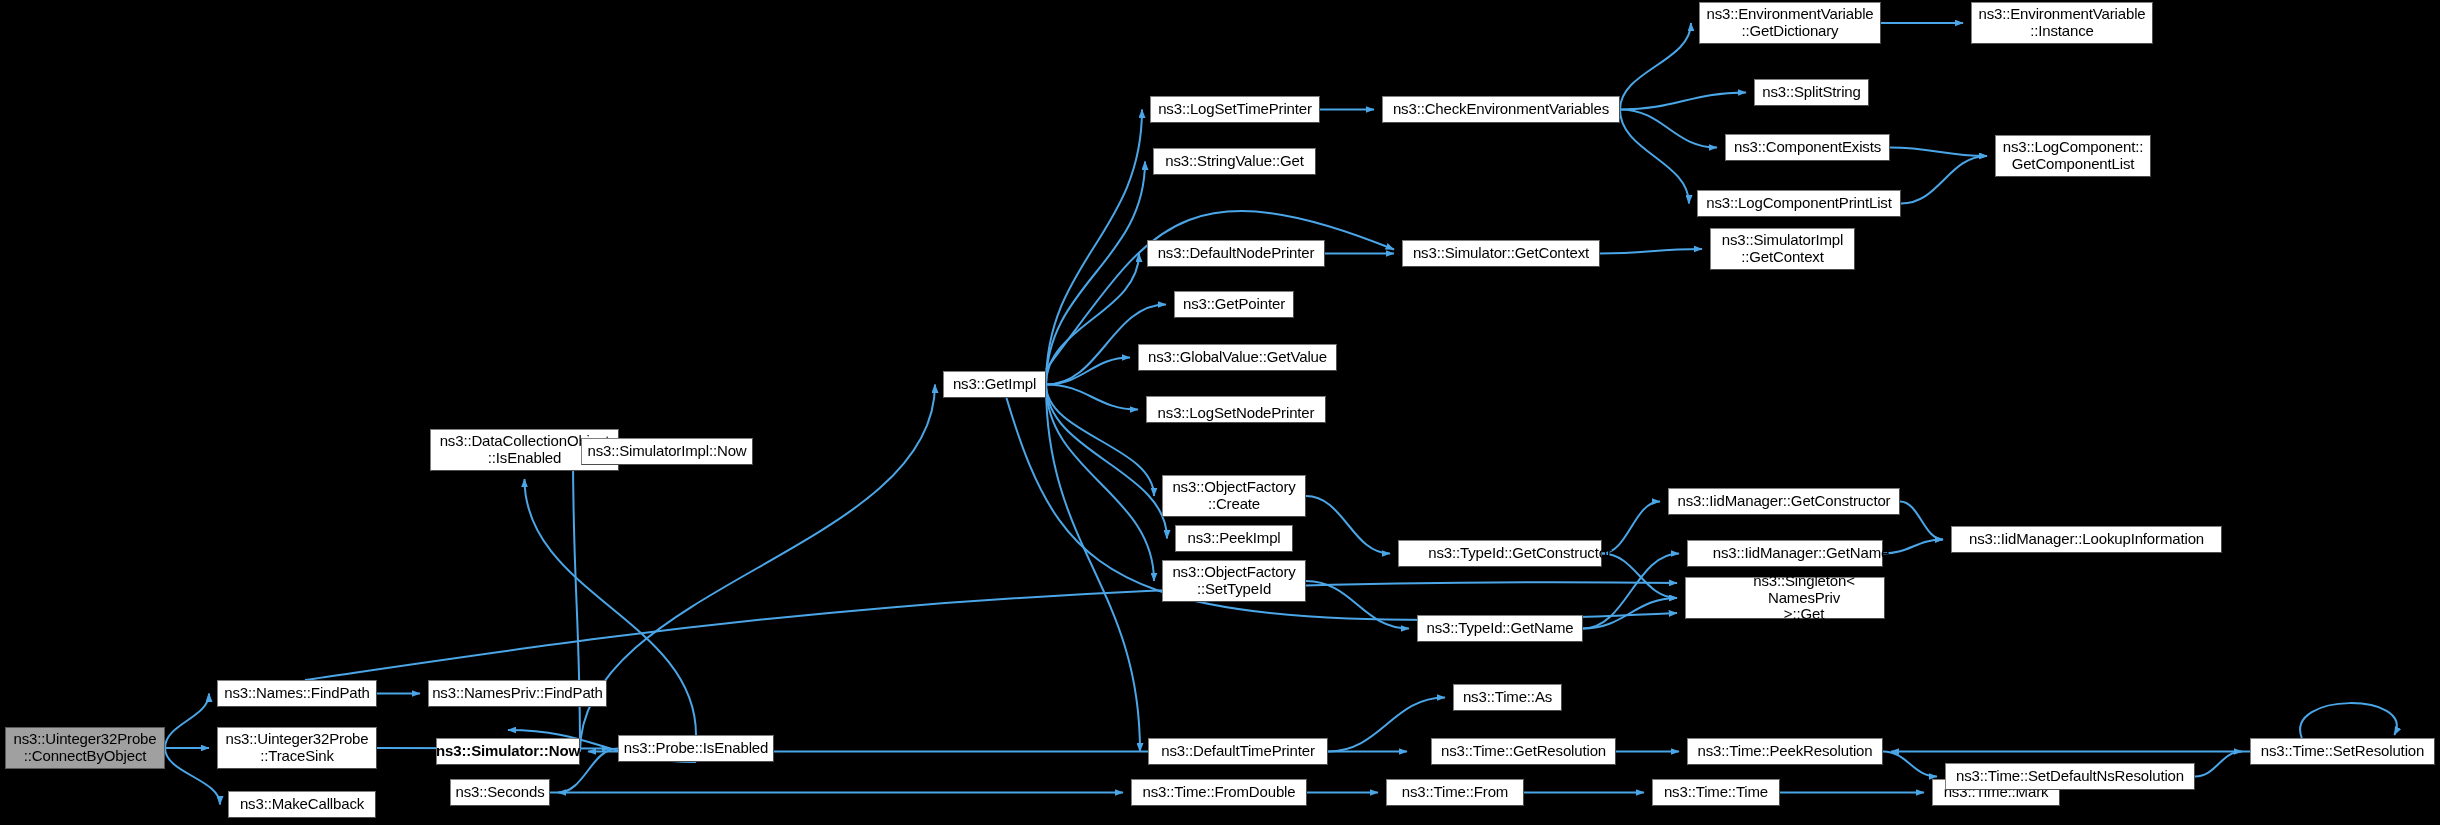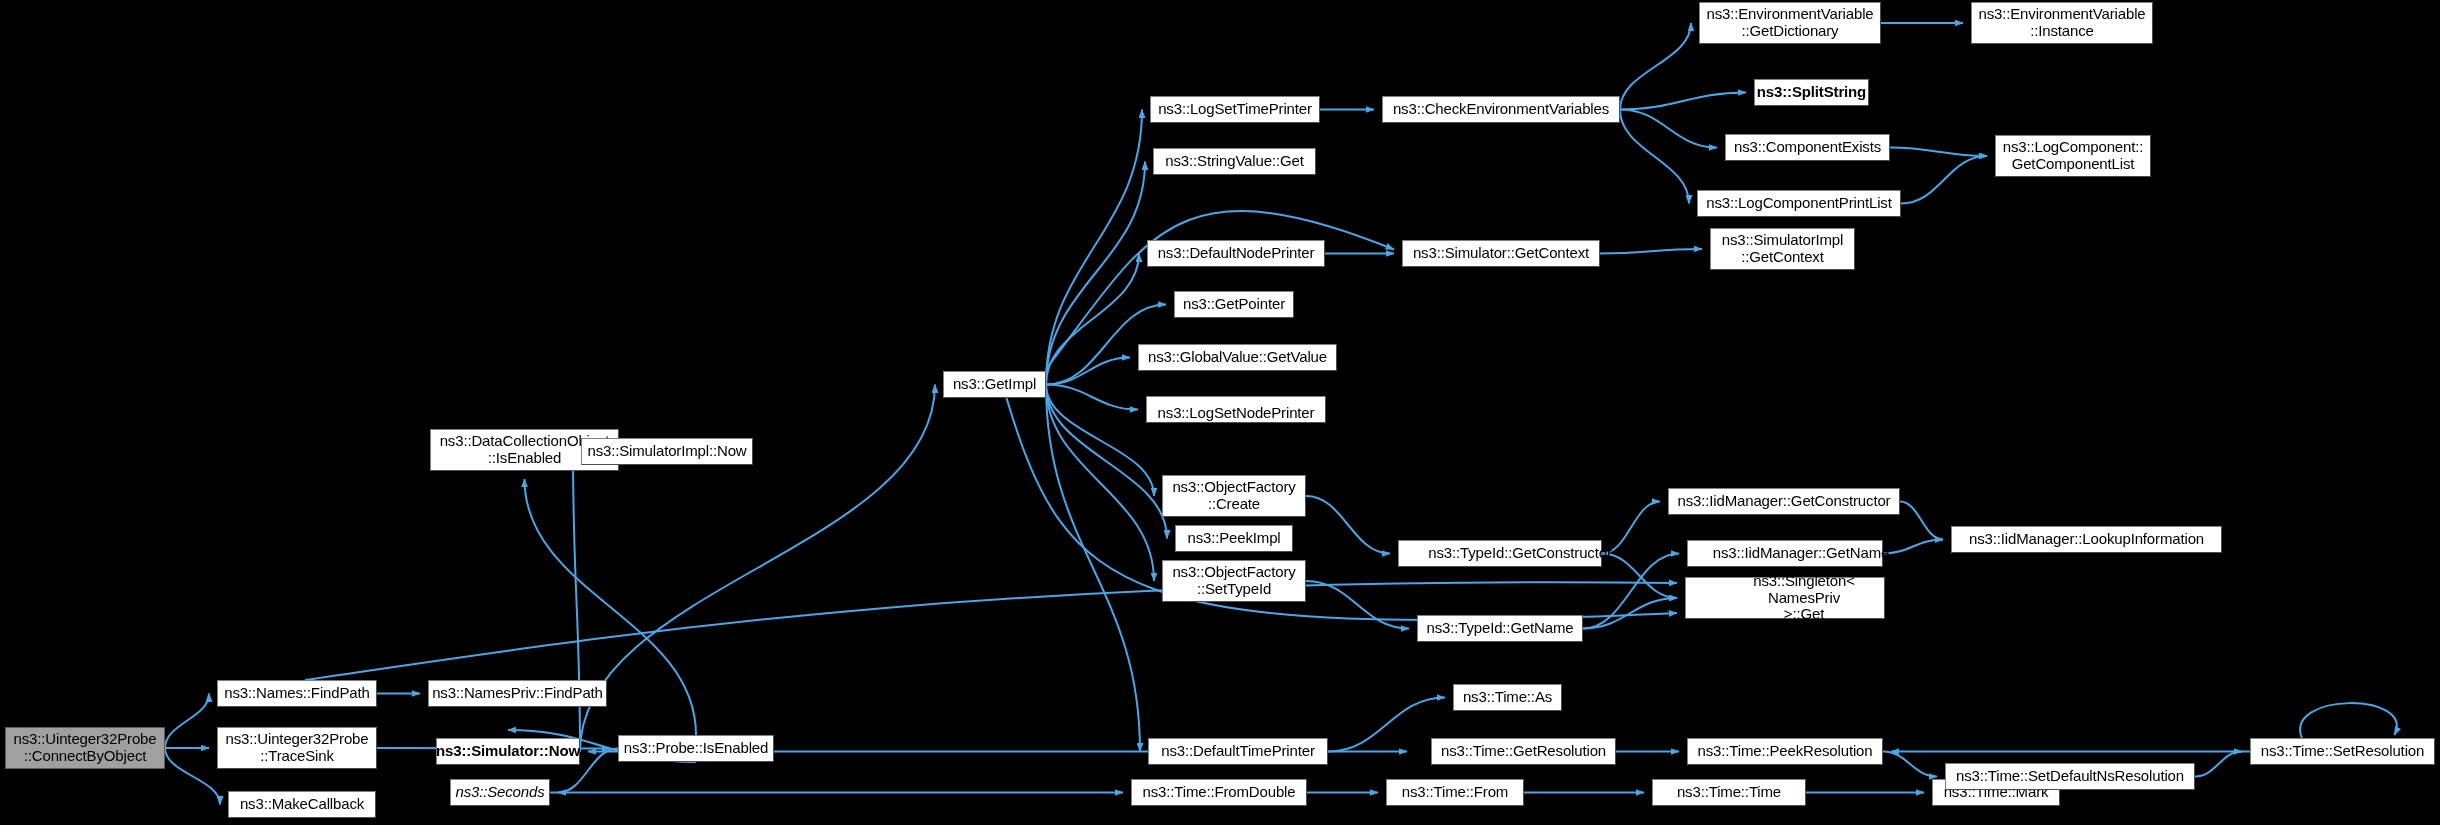--- a/index.html
+++ b/index.html
@@ -85,58 +85,58 @@
 ::ConnectByObject</span></div>
       <div class="node" style="left: 217px; top: 680px; width: 160px; height: 27px;"><span>ns3::Names::FindPath</span></div>
       <div class="node" style="left: 217px; top: 727px; width: 160px; height: 42px;"><span>ns3::Uinteger32Probe
 ::TraceSink</span></div>
       <div class="node" style="left: 228px; top: 791px; width: 148px; height: 27px;"><span>ns3::MakeCallback</span></div>
       <div class="node" style="left: 428px; top: 680px; width: 179px; height: 27px;"><span>ns3::NamesPriv::FindPath</span></div>
       <div class="node" style="left: 618px; top: 735px; width: 156px; height: 27px;"><span>ns3::Probe::IsEnabled</span></div>
       <div class="node" style="left: 430px; top: 429px; width: 189px; height: 42px;"><span>ns3::DataCollectionObject
 ::IsEnabled</span></div>
       <div class="node" style="left: 436px; top: 738px; width: 144px; height: 27px; font-weight: bold;"><span>ns3::Simulator::Now</span></div>
-      <div class="node" style="left: 450px; top: 779px; width: 100px; height: 27px; font-style: italic;"><span>ns3::Seconds</span></div>
+      <div class="node" style="left: 450px; top: 779px; width: 100px; height: 27px;"><span>ns3::Seconds</span></div>
       <div class="node" style="left: 581px; top: 438px; width: 172px; height: 27px;"><span>ns3::SimulatorImpl::Now</span></div>
       <div class="node" style="left: 943px; top: 371px; width: 103px; height: 27px;"><span>ns3::GetImpl</span></div>
       <div class="node" style="left: 1150px; top: 96px; width: 170px; height: 27px;"><span>ns3::LogSetTimePrinter</span></div>
       <div class="node" style="left: 1153px; top: 148px; width: 163px; height: 27px;"><span>ns3::StringValue::Get</span></div>
       <div class="node" style="left: 1147px; top: 240px; width: 178px; height: 27px;"><span>ns3::DefaultNodePrinter</span></div>
       <div class="node" style="left: 1174px; top: 291px; width: 120px; height: 27px;"><span>ns3::GetPointer</span></div>
       <div class="node" style="left: 1138px; top: 344px; width: 199px; height: 27px;"><span>ns3::GlobalValue::GetValue</span></div>
       <div class="node" style="left: 1146px; top: 396px; width: 180px; height: 27px; align-items: flex-end;"><span>ns3::LogSetNodePrinter</span></div>
       <div class="node" style="left: 1162px; top: 475px; width: 144px; height: 42px;"><span>ns3::ObjectFactory
 ::Create</span></div>
       <div class="node" style="left: 1175px; top: 525px; width: 118px; height: 27px;"><span>ns3::PeekImpl</span></div>
       <div class="node" style="left: 1162px; top: 560px; width: 144px; height: 42px;"><span>ns3::ObjectFactory
 ::SetTypeId</span></div>
       <div class="node" style="left: 1382px; top: 96px; width: 238px; height: 27px;"><span>ns3::CheckEnvironmentVariables</span></div>
       <div class="node" style="left: 1402px; top: 240px; width: 198px; height: 27px;"><span>ns3::Simulator::GetContext</span></div>
       <div class="node" style="left: 1398px; top: 540px; width: 204px; height: 27px; padding-left: 40px;"><span>ns3::TypeId::GetConstructor</span></div>
       <div class="node" style="left: 1417px; top: 615px; width: 166px; height: 27px;"><span>ns3::TypeId::GetName</span></div>
       <div class="node" style="left: 1699px; top: 2px; width: 182px; height: 42px;"><span>ns3::EnvironmentVariable
 ::GetDictionary</span></div>
-      <div class="node" style="left: 1754px; top: 79px; width: 115px; height: 27px; font-weight: bold;"><span>ns3::SplitString</span></div>
+      <div class="node" style="left: 1754px; top: 79px; width: 115px; height: 27px;"><span>ns3::SplitString</span></div>
       <div class="node" style="left: 1725px; top: 134px; width: 165px; height: 27px;"><span>ns3::ComponentExists</span></div>
       <div class="node" style="left: 1697px; top: 190px; width: 204px; height: 27px;"><span>ns3::LogComponentPrintList</span></div>
       <div class="node" style="left: 1710px; top: 228px; width: 145px; height: 42px;"><span>ns3::SimulatorImpl
 ::GetContext</span></div>
       <div class="node" style="left: 1668px; top: 488px; width: 232px; height: 27px;"><span>ns3::IidManager::GetConstructor</span></div>
       <div class="node" style="left: 1687px; top: 540px; width: 196px; height: 27px; padding-left: 32px;"><span>ns3::IidManager::GetName</span></div>
       <div class="node" style="left: 1685px; top: 577px; width: 200px; height: 42px; padding-left: 38px;"><span>ns3::Singleton&lt; NamesPriv
 &gt;::Get</span></div>
       <div class="node" style="left: 1951px; top: 526px; width: 271px; height: 27px;"><span>ns3::IidManager::LookupInformation</span></div>
       <div class="node" style="left: 1995px; top: 135px; width: 156px; height: 42px;"><span>ns3::LogComponent::
 GetComponentList</span></div>
       <div class="node" style="left: 1971px; top: 2px; width: 182px; height: 42px;"><span>ns3::EnvironmentVariable
 ::Instance</span></div>
       <div class="node" style="left: 1148px; top: 738px; width: 180px; height: 27px;"><span>ns3::DefaultTimePrinter</span></div>
       <div class="node" style="left: 1131px; top: 779px; width: 176px; height: 27px;"><span>ns3::Time::FromDouble</span></div>
       <div class="node" style="left: 1386px; top: 779px; width: 138px; height: 27px;"><span>ns3::Time::From</span></div>
       <div class="node" style="left: 1453px; top: 684px; width: 109px; height: 27px;"><span>ns3::Time::As</span></div>
       <div class="node" style="left: 1415px; top: 738px; width: 185px; height: 27px; margin-left: 16px;"><span>ns3::Time::GetResolution</span></div>
-      <div class="node" style="left: 1652px; top: 779px; width: 154px; height: 27px;"><span>ns3::Time::Time</span></div>
+      <div class="node" style="left: 1652px; top: 779px; width: 128px; height: 27px;"><span>ns3::Time::Time</span></div>
       <div class="node" style="left: 1932px; top: 779px; width: 128px; height: 27px;"><span>ns3::Time::Mark</span></div>
       <div class="node" style="left: 1687px; top: 738px; width: 196px; height: 27px;"><span>ns3::Time::PeekResolution</span></div>
       <div class="node" style="left: 1945px; top: 763px; width: 250px; height: 27px;"><span>ns3::Time::SetDefaultNsResolution</span></div>
       <div class="node" style="left: 2250px; top: 738px; width: 185px; height: 27px;"><span>ns3::Time::SetResolution</span></div>
     </div>
 </div>
 
 </body></html>

